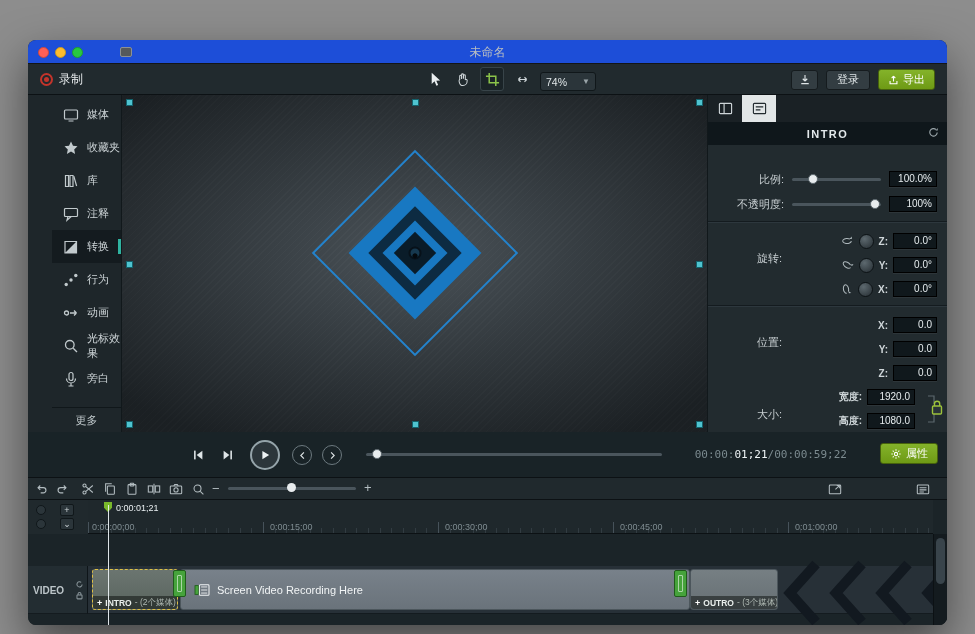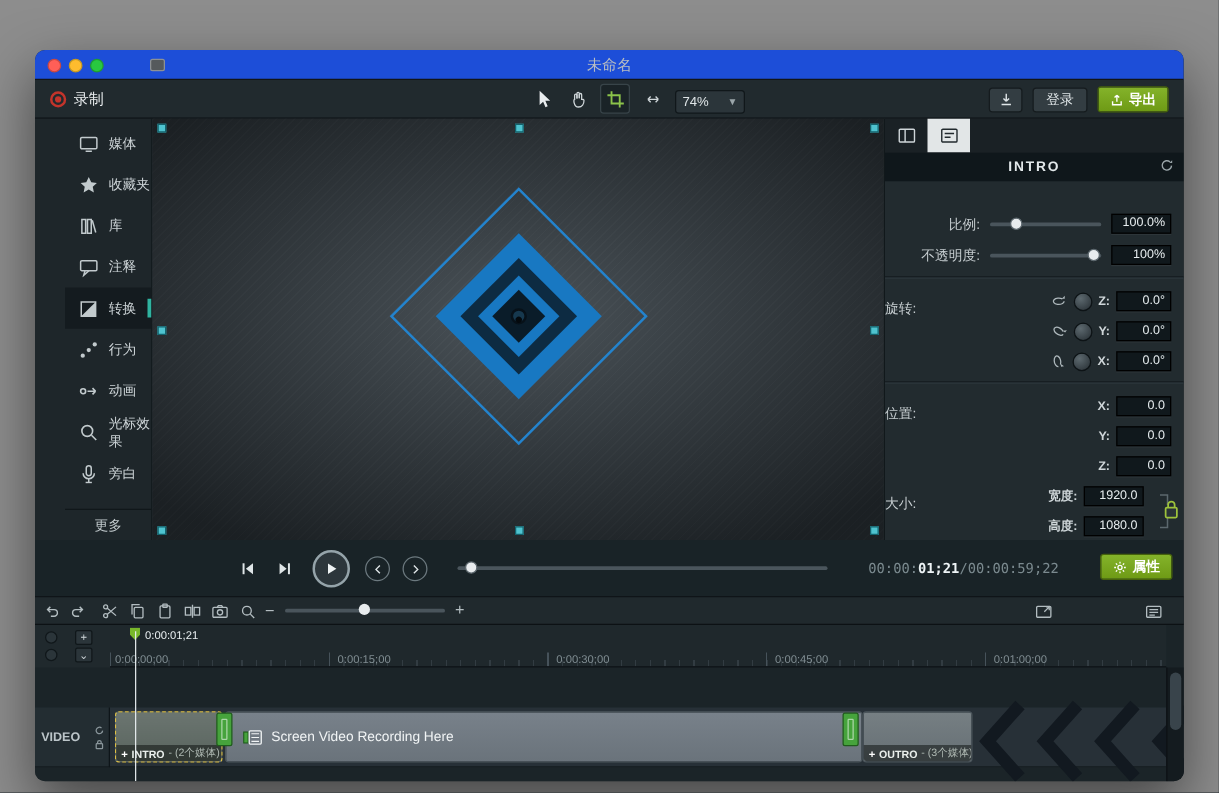--- a/index.html
+++ b/index.html
@@ -50,21 +50,21 @@
   .zoom-select { width:56px; height:19px; background:#2b353a; border:1px solid #10171a;
     border-radius:3px; display:flex; align-items:center; justify-content:space-between;
     padding:0 5px; font-size:10.5px; color:#dfe5e7; margin-top:1px; }
   .zoom-caret { font-size:8px; color:#9aa5a9; }
   .tb-right { position:absolute; right:12px; top:5px; display:flex; gap:8px; align-items:center; }
   .btn-dark { height:20px; background:#333d42; border:1px solid #151b1e; border-radius:3px;
     color:#dfe5e7; font-size:11px; display:flex; align-items:center; justify-content:center;
     padding:0 10px; }
   .btn-icon { width:27px; padding:0; }
   .btn-green { height:21px; background:linear-gradient(#84b32a,#6e9a15); border:1px solid #46620c;
-    border-radius:3px; color:#fff; font-size:11px; font-weight:bold; display:flex;
+    border-radius:3px; color:#fff; font-size:11px; font-weight:normal; display:flex;
     align-items:center; gap:4px; padding:0 9px; }
 
   
   .main { position:absolute; left:0; top:55px; right:0; height:337px; display:flex; }
 
   
   .sidebar { width:94px; background:#1e262a; border-right:1px solid #11181b;
     display:flex; flex-direction:column; padding-top:3px;padding-left:24px; }
   .sb-item { height:33px; display:flex; align-items:center; gap:8px; padding-left:11px;
     font-size:11px; color:#cdd4d7; position:relative; cursor:default; }
@@ -113,21 +113,21 @@
   .slider { position:relative; flex:1; height:3px; background:#4a555c; border-radius:2px;
     margin-right:8px; }
   .slider .thumb { position:absolute; top:-4px; width:10px; height:10px; border-radius:50%;
     background:#e8ecee; border:1px solid #5c676d; }
   .vbox { width:48px; height:16px; background:#10181c; border:1px solid #000;
     box-shadow:0 1px 0 rgba(255,255,255,.05); color:#e6ecee; font-size:10px;
     text-align:right; line-height:14px; padding:0 4px; flex:0 0 auto; }
   .divider { height:2px; border-top:1px solid #141b1f; border-bottom:1px solid #2d373d;
     margin:4px 0 10px; }
   .psec { position:relative; }
-  .psec .seclabel { position:absolute; left:0; top:6px; width:74px; text-align:left;
+  .psec .seclabel { position:absolute; left:0; top:18px; width:74px; text-align:right;
     color:#c6cdd0; }
   .rrow { display:flex; justify-content:flex-end; align-items:center; gap:5px;
     margin:0 10px 8px; }
   .knob { width:15px; height:15px; border-radius:50%; border:1px solid #0d1316;
     background:radial-gradient(circle at 35% 30%, #5d696f, #252d32); }
   .axis { font-size:10px; font-weight:bold; color:#cfd6d9; }
   .rot-ic { color:#aeb8bc; }
   .vbox.small { width:44px; }
   .sizewrap { position:relative; padding-right:22px; }
   .locklink { position:absolute; right:4px; top:2px; }
@@ -142,21 +142,21 @@
     justify-content:center; }
   .pb-small { position:absolute; top:13px; width:20px; height:20px; border-radius:50%;
     border:1px solid #6c797f; color:#cfd6d9; font-size:11px; display:flex;
     align-items:center; justify-content:center; }
   .scrub { position:absolute; left:338px; top:21px; width:296px; height:3px;
     background:#4a555c; border-radius:2px; }
   .scrub .thumb { position:absolute; left:2%; top:-4px; width:10px; height:10px;
     border-radius:50%; background:#e8ecee; border:1px solid #5c676d; }
   .timecode { position:absolute; right:100px; top:16px; font-family:"DejaVu Sans Mono", monospace;
     font-size:11px; color:#7b8a8f; white-space:nowrap; }
-  .timecode .cur { color:#eef4f6; font-weight:bold; }
+  .timecode .cur { color:#eef4f6; font-weight:normal; }
   .props-btn { position:absolute; right:9px; top:11px; }
 
   
   .timeline { position:absolute; left:0; top:438px; right:0; bottom:0; background:#1b2428; }
   .tlt { position:absolute; left:0; top:0; right:0; height:22px; background:#20292d;
     border-bottom:1px solid #0c1114; }
   .tlt .ic { position:absolute; top:3px; width:16px; height:16px; color:#b3bdc1;
     display:flex; align-items:center; justify-content:center; }
   .tl-zoom-minus { position:absolute; left:184px; top:3px; color:#b3bdc1; font-size:13px; }
   .tl-zoom { position:absolute; left:200px; top:9px; width:128px; height:3px;

